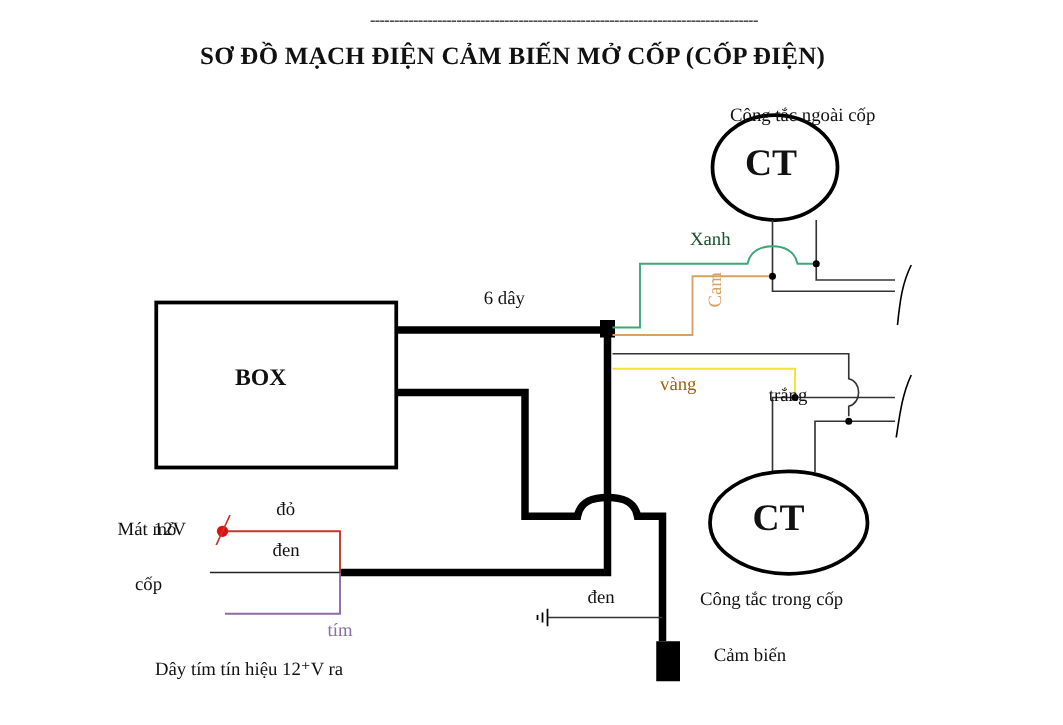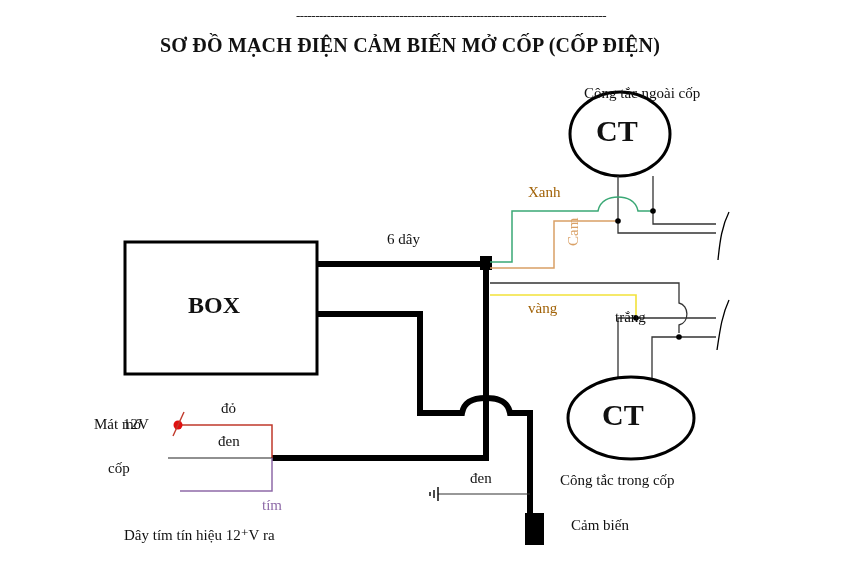--- a/index.html
+++ b/index.html
@@ -4,21 +4,21 @@
 <style>
   html, body { margin: 0; padding: 0; background: #ffffff; }
   body { width: 850px; height: 580px; position: relative; overflow: hidden;
          font-family: "Liberation Serif", "DejaVu Serif", serif; color: #111; }
   svg { position: absolute; left: 0; top: 0; }
   .txt { position: absolute; white-space: nowrap; }
   .title { font-weight: bold; font-size: 20px; letter-spacing: 0.2px; }
   .dash { font-size: 13px; letter-spacing: -0.5px; }
   .lbl { font-size: 15px; }
   .ct { font-weight: bold; font-size: 30px; text-align: right; }
-  .box { font-weight: bold; font-size: 24px; }
+  .box { font-weight: bold; font-size: 19px; }
 </style>
 </head>
 <body>
 
 <svg width="850" height="580" viewBox="0 0 850 580">
 
   <rect x="125" y="242" width="192" height="132" fill="none" stroke="#000" stroke-width="3"></rect>
 
   <path d="M317 264 H486" fill="none" stroke="#000" stroke-width="6"></path>
 
@@ -69,21 +69,21 @@
 
 <div class="txt lbl" style="left:584px; top:70px;margin-top:15px;">Công tắc ngoài cốp</div>
 <div class="txt ct" style="left:596px; top:114px;">CT</div>
 
 <div class="txt ct" style="left:602px; top:398px;">CT</div>
 <div class="txt lbl" style="left:560px; top:472px;">Công tắc trong cốp</div>
 
 <div class="txt box" style="left:188px; top:292px;">BOX</div>
 
 <div class="txt lbl" style="left:387px; top:231px;text-align:right;">6 dây</div>
-<div class="txt lbl" style="left:528px; top:184px; color:#a16207;">Xanh</div>
+<div class="txt lbl" style="left:552px; top:184px; color:#14532d;">Xanh</div>
 <div class="txt lbl" style="left:565px; top:246px; color:#d9a066; transform:rotate(-90deg); transform-origin:left top;">Cam</div>
 <div class="txt lbl" style="left:615px; top:266px;margin-top:43px;">trắng</div>
 <div class="txt lbl" style="left:528px; top:300px; color:#a16207;">vàng</div>
 
 <div class="txt lbl" style="left:221px; top:400px;">đỏ</div>
 <div class="txt lbl" style="left:123px; top:416px;">12V</div>
 <div class="txt lbl" style="left:218px; top:433px;">đen</div>
 <div class="txt lbl" style="left:94px; top:416px;">Mát mở</div>
 <div class="txt lbl" style="left:108px; top:460px;">cốp</div>
 <div class="txt lbl" style="left:214px; top:497px; color:#8e6aa8;margin-left:48px;">tím</div>

